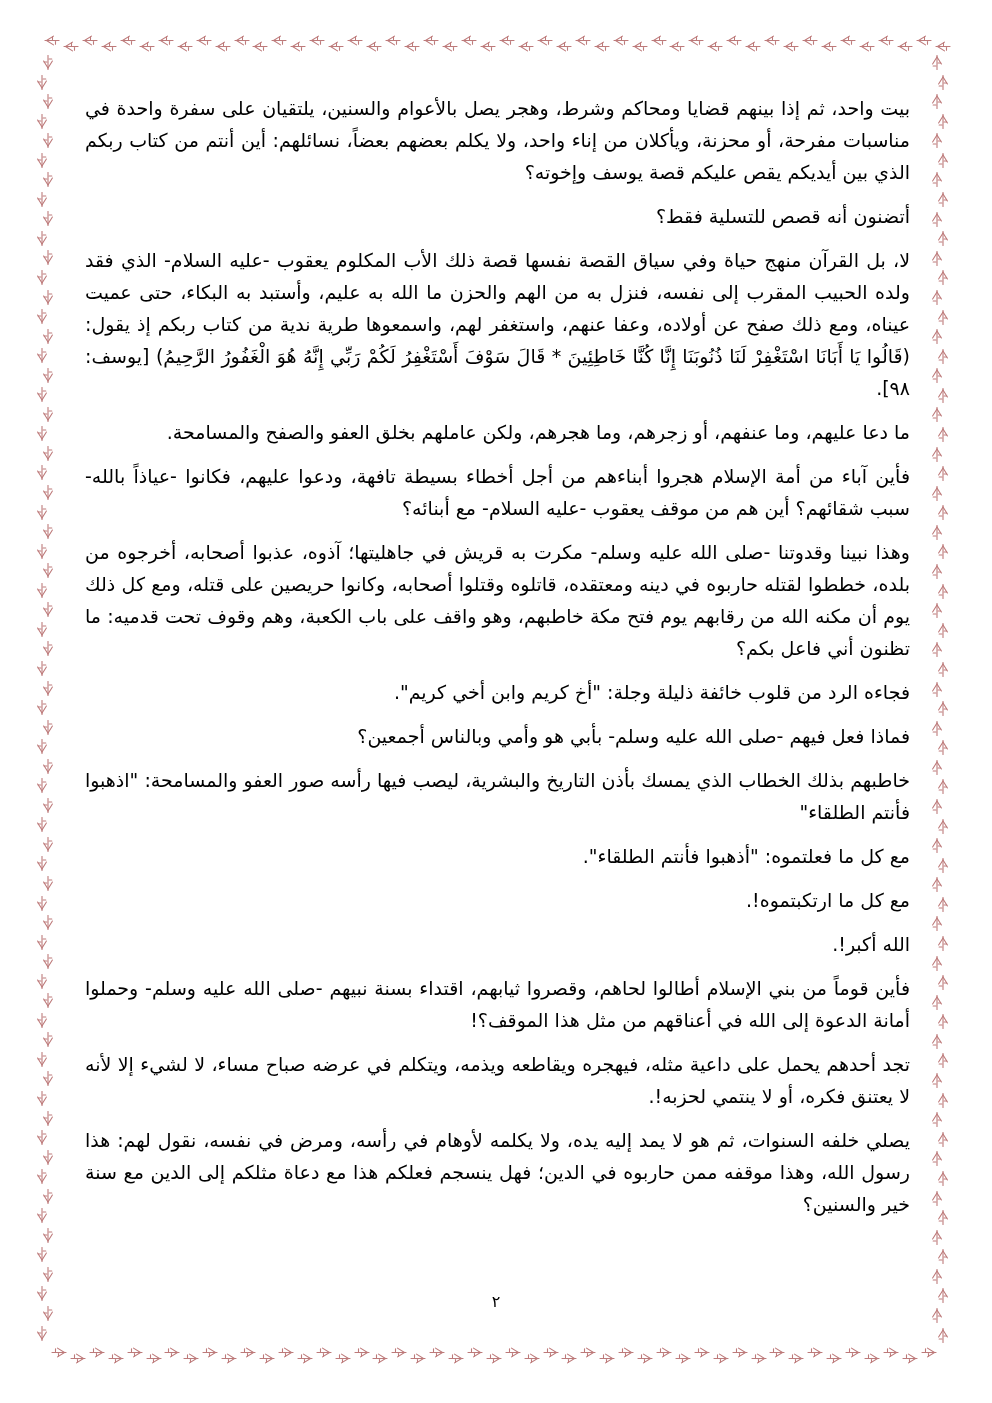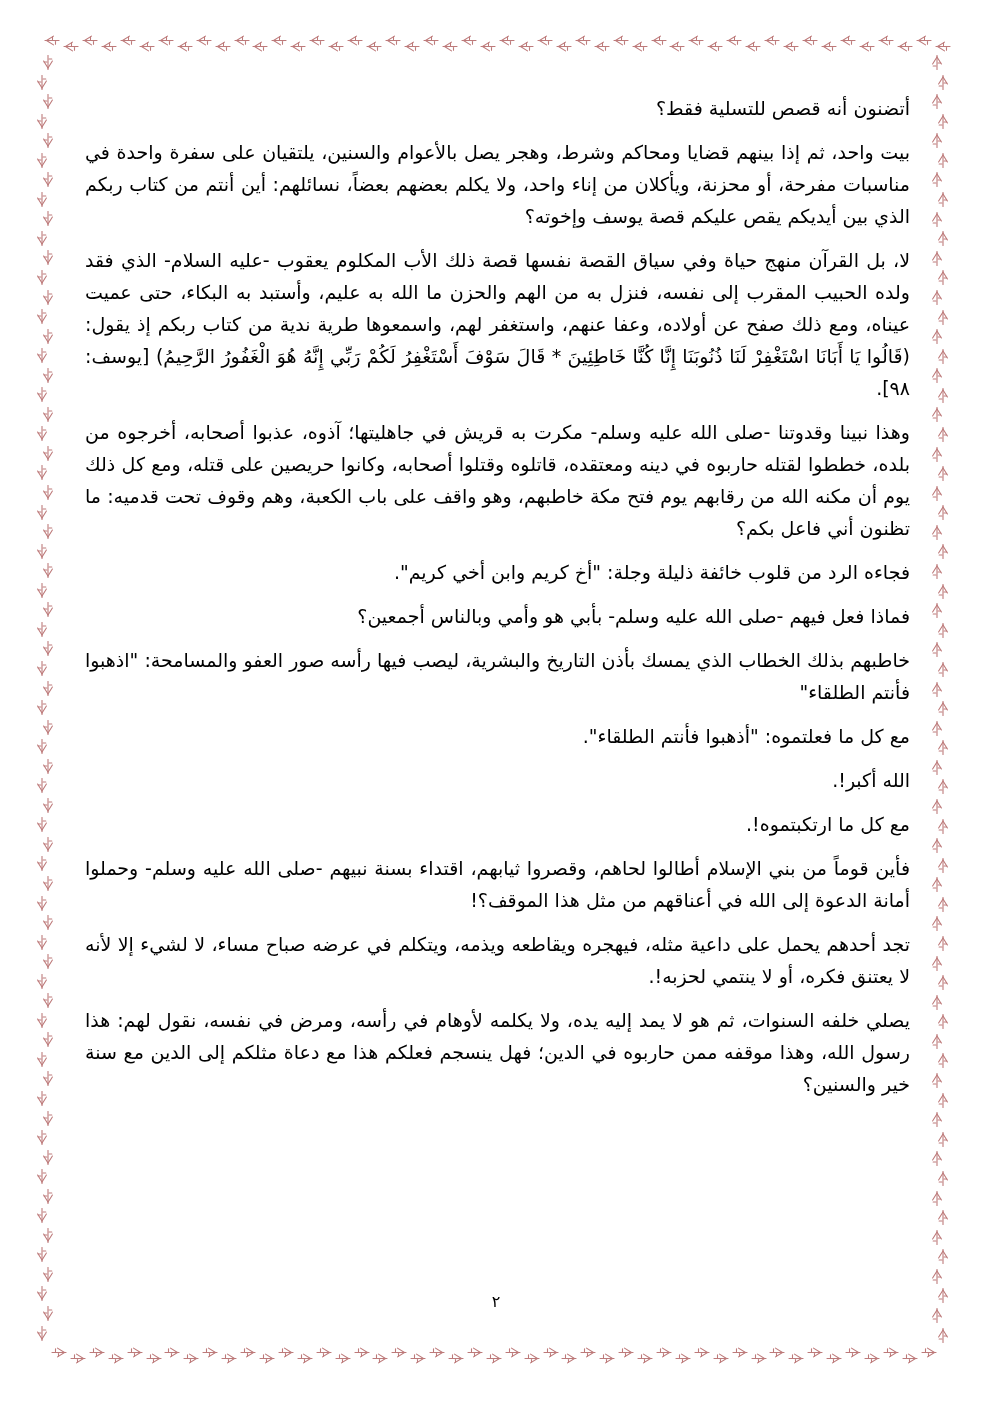--- a/index.html
+++ b/index.html
@@ -2096,28 +2096,30 @@
         <line x1="7" y1="1.5" x2="7" y2="15.5"></line>
         <line x1="7" y1="3" x2="2.6" y2="10"></line>
         <line x1="7" y1="3" x2="11.4" y2="10"></line>
         <line x1="3.2" y1="12" x2="6" y2="12"></line>
         <line x1="8" y1="9" x2="10.8" y2="9"></line>
       </svg>
     </span>
   </div>
 
 <div class="content">
+  <p>بيت واحد، ثم إذا بينهم قضايا ومحاكم وشرط، وهجر يصل بالأعوام والسنين، يلتقيان على سفرة واحدة في مناسبات مفرحة، أو محزنة، ويأكلان من إناء واحد، ولا يكلم بعضهم بعضاً، نسائلهم: أين أنتم من كتاب ربكم الذي بين أيديكم يقص عليكم قصة يوسف وإخوته؟</p>
   <p>أتضنون أنه قصص للتسلية فقط؟</p>
-  <p>بيت واحد، ثم إذا بينهم قضايا ومحاكم وشرط، وهجر يصل بالأعوام والسنين، يلتقيان على سفرة واحدة في مناسبات مفرحة، أو محزنة، ويأكلان من إناء واحد، ولا يكلم بعضهم بعضاً، نسائلهم: أين أنتم من كتاب ربكم الذي بين أيديكم يقص عليكم قصة يوسف وإخوته؟</p>
   <p>لا، بل القرآن منهج حياة وفي سياق القصة نفسها قصة ذلك الأب المكلوم يعقوب -عليه السلام- الذي فقد ولده الحبيب المقرب إلى نفسه، فنزل به من الهم والحزن ما الله به عليم، وأستبد به البكاء، حتى عميت عيناه، ومع ذلك صفح عن أولاده، وعفا عنهم، واستغفر لهم، واسمعوها طرية ندية من كتاب ربكم إذ يقول: (قَالُوا يَا أَبَانَا اسْتَغْفِرْ لَنَا ذُنُوبَنَا إِنَّا كُنَّا خَاطِئِينَ * قَالَ سَوْفَ أَسْتَغْفِرُ لَكُمْ رَبِّي إِنَّهُ هُوَ الْغَفُورُ الرَّحِيمُ) [يوسف: ٩٨].</p>
+  <p>ما دعا عليهم، وما عنفهم، أو زجرهم، وما هجرهم، ولكن عاملهم بخلق العفو والصفح والمسامحة.</p>
+  <p>فأين آباء من أمة الإسلام هجروا أبناءهم من أجل أخطاء بسيطة تافهة، ودعوا عليهم، فكانوا -عياذاً بالله- سبب شقائهم؟ أين هم من موقف يعقوب -عليه السلام- مع أبنائه؟</p>
   <p>وهذا نبينا وقدوتنا -صلى الله عليه وسلم- مكرت به قريش في جاهليتها؛ آذوه، عذبوا أصحابه، أخرجوه من بلده، خططوا لقتله حاربوه في دينه ومعتقده، قاتلوه وقتلوا أصحابه، وكانوا حريصين على قتله، ومع كل ذلك يوم أن مكنه الله من رقابهم يوم فتح مكة خاطبهم، وهو واقف على باب الكعبة، وهم وقوف تحت قدميه: ما تظنون أني فاعل بكم؟</p>
   <p>فجاءه الرد من قلوب خائفة ذليلة وجلة: "أخ كريم وابن أخي كريم".</p>
   <p>فماذا فعل فيهم -صلى الله عليه وسلم- بأبي هو وأمي وبالناس أجمعين؟</p>
   <p>خاطبهم بذلك الخطاب الذي يمسك بأذن التاريخ والبشرية، ليصب فيها رأسه صور العفو والمسامحة: "اذهبوا فأنتم الطلقاء"</p>
   <p>مع كل ما فعلتموه: "أذهبوا فأنتم الطلقاء".</p>
+  <p>مع كل ما ارتكبتموه!.</p>
   <p>الله أكبر!.</p>
-  <p>مع كل ما ارتكبتموه!.</p>
   <p>فأين قوماً من بني الإسلام أطالوا لحاهم، وقصروا ثيابهم، اقتداء بسنة نبيهم -صلى الله عليه وسلم- وحملوا أمانة الدعوة إلى الله في أعناقهم من مثل هذا الموقف؟!</p>
   <p>تجد أحدهم يحمل على داعية مثله، فيهجره ويقاطعه ويذمه، ويتكلم في عرضه صباح مساء، لا لشيء إلا لأنه لا يعتنق فكره، أو لا ينتمي لحزبه!.</p>
   <p>يصلي خلفه السنوات، ثم هو لا يمد إليه يده، ولا يكلمه لأوهام في رأسه، ومرض في نفسه، نقول لهم: هذا رسول الله، وهذا موقفه ممن حاربوه في الدين؛ فهل ينسجم فعلكم هذا مع دعاة مثلكم إلى الدين مع سنة خير والسنين؟</p>
 </div>
 
 <div class="page-number">٢</div>
 
 </body></html>

